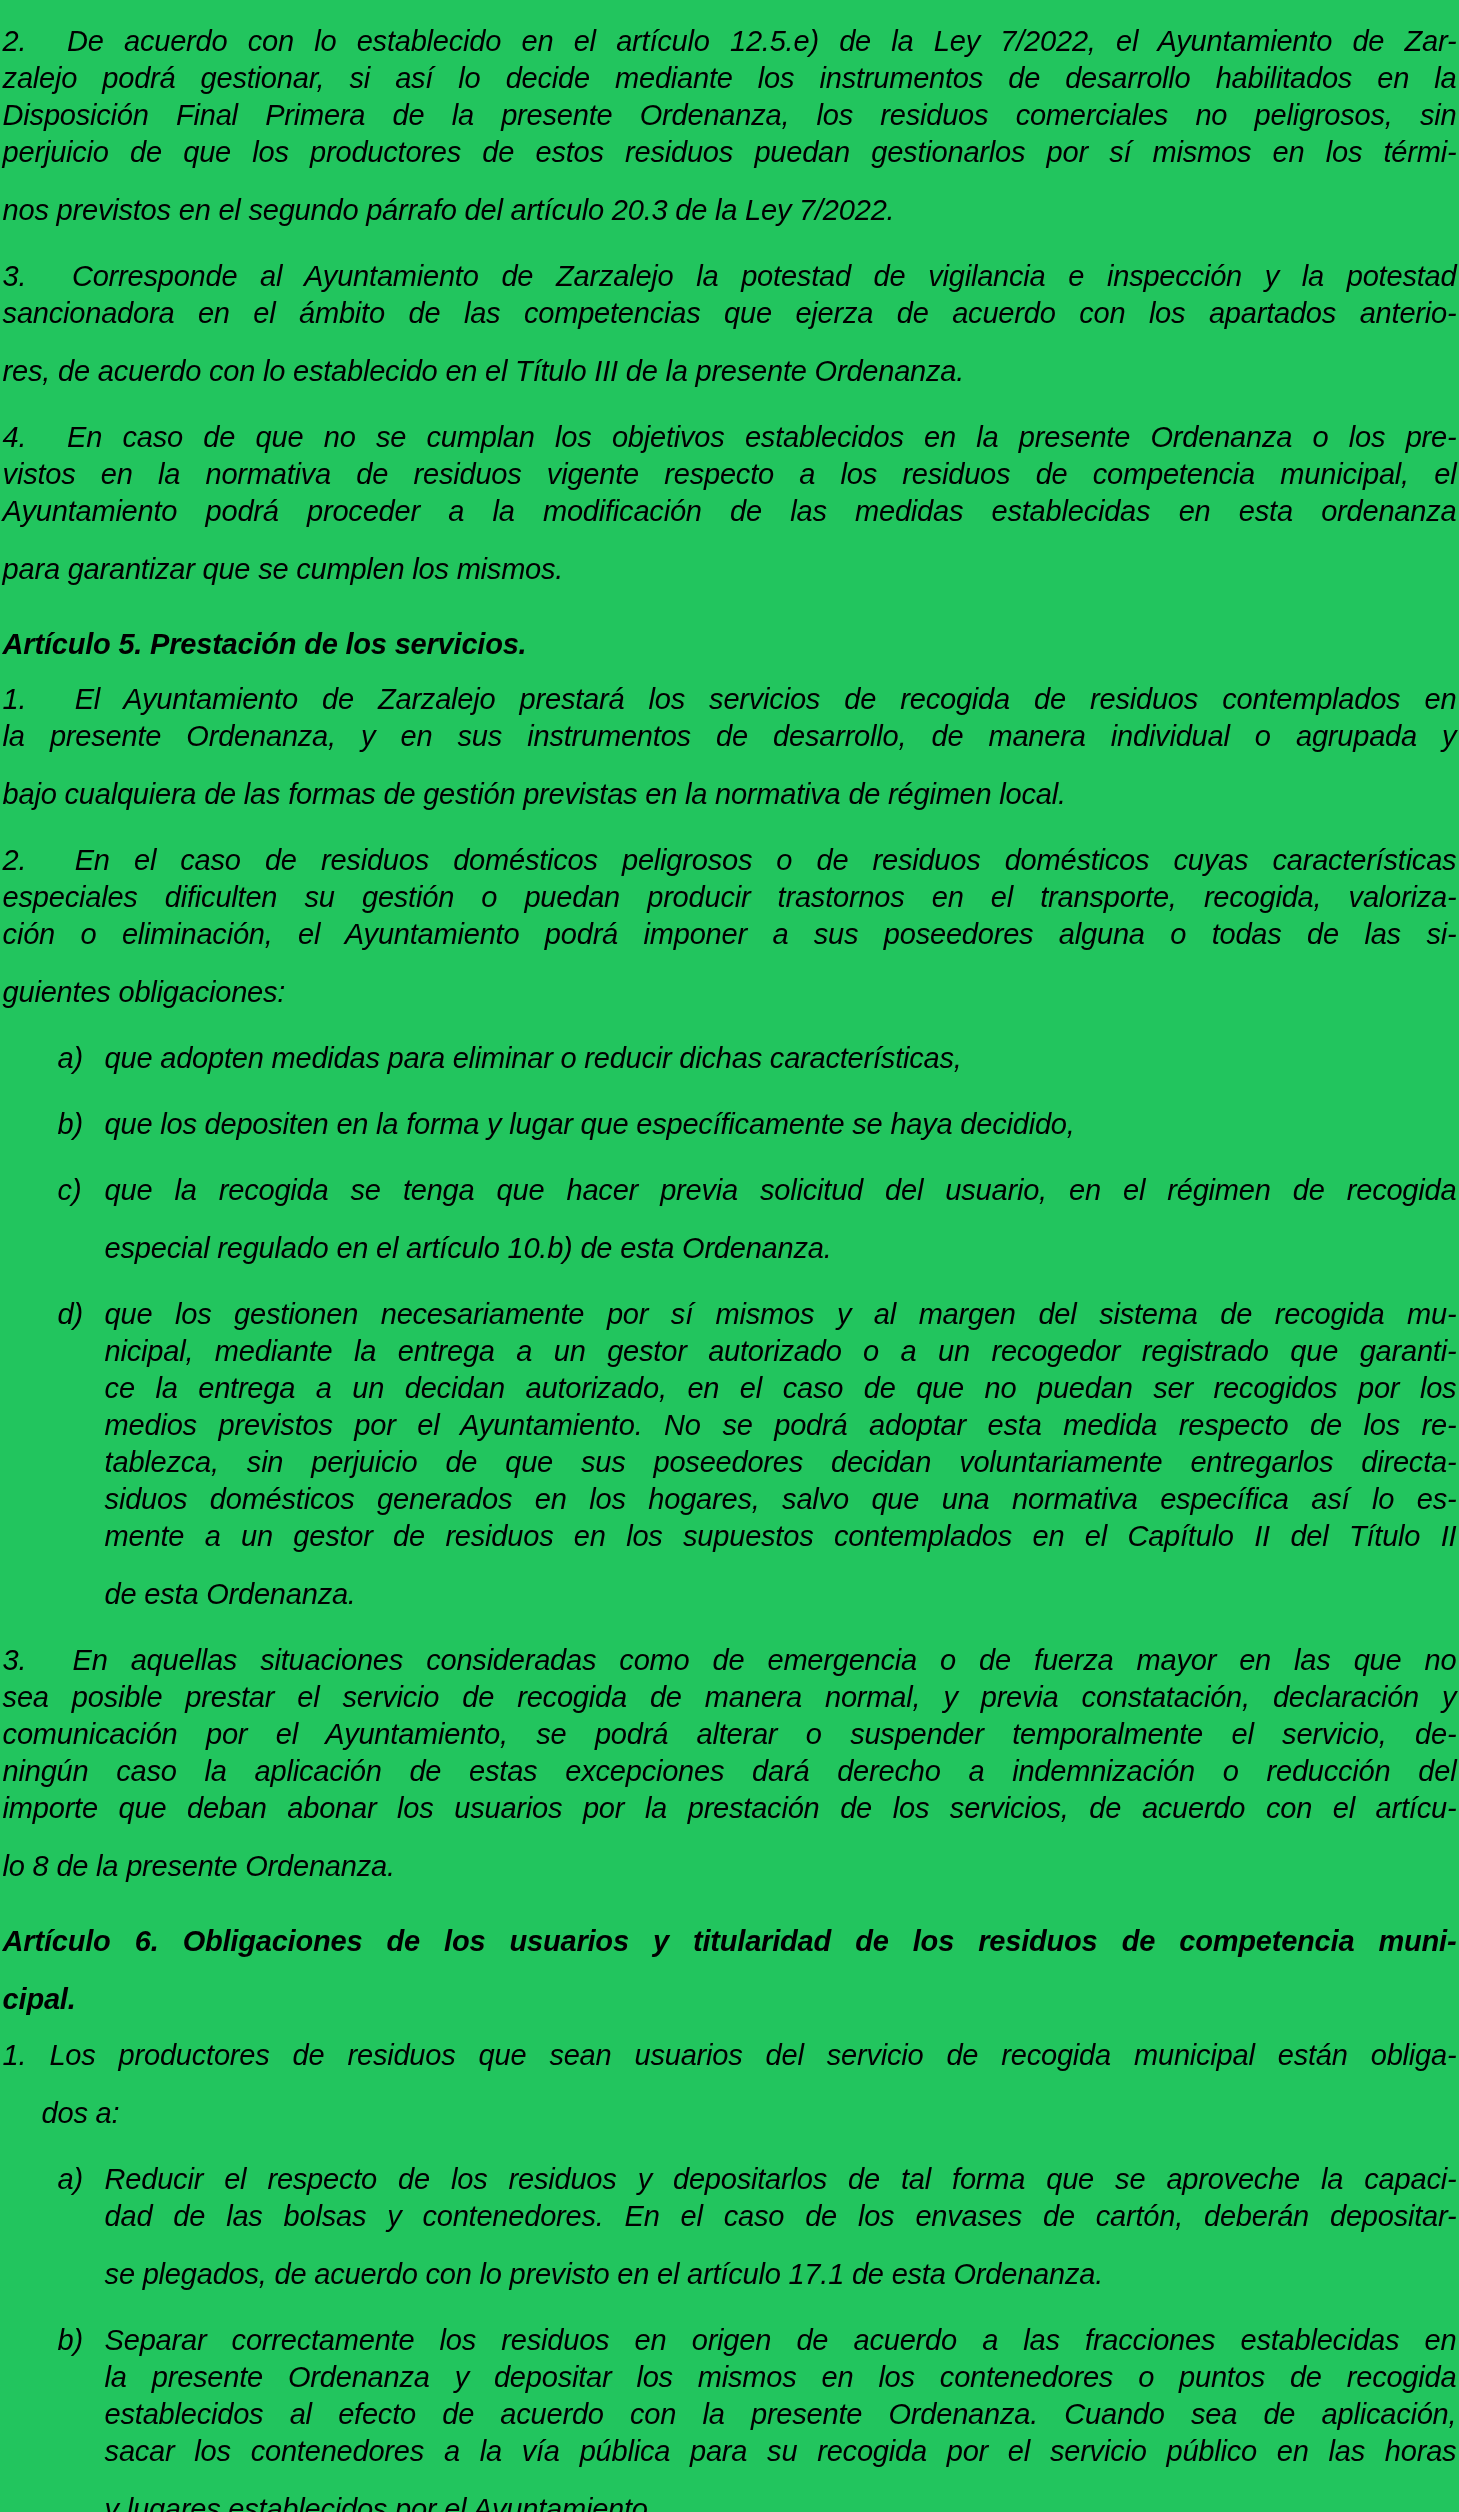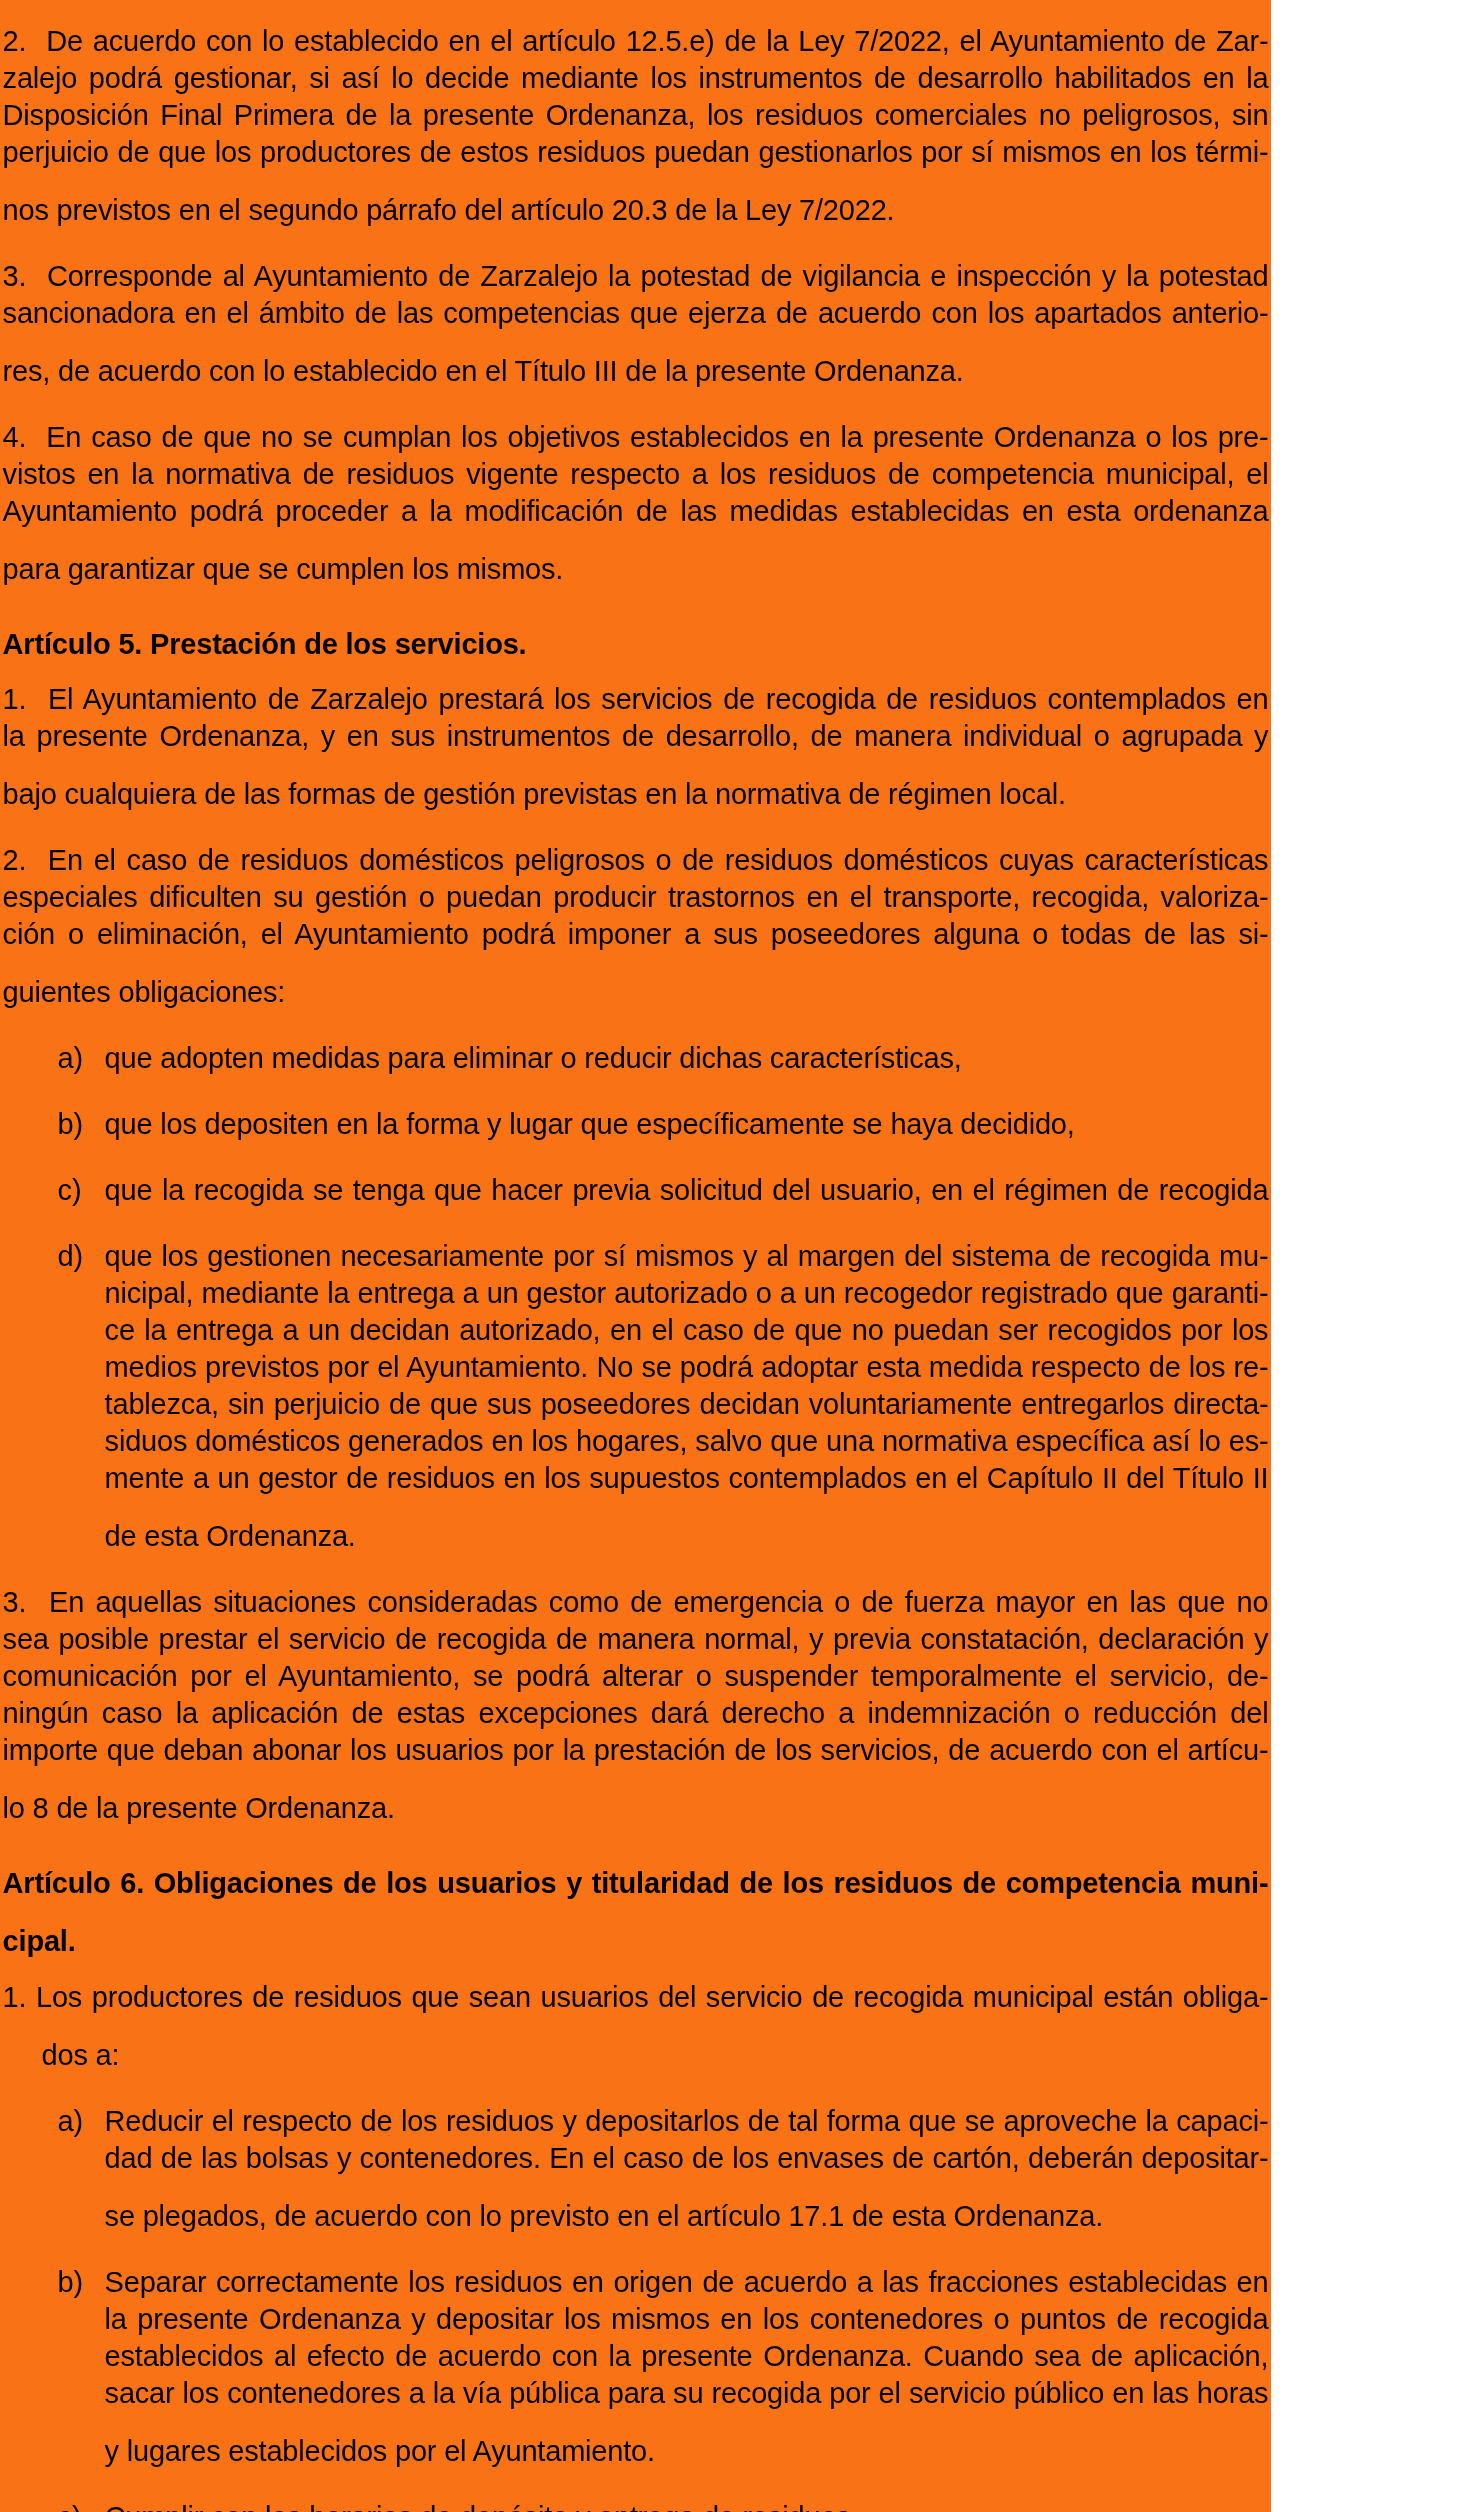--- a/index.html
+++ b/index.html
@@ -3,25 +3,26 @@
 <meta charset="utf-8">
 <style>
   * { margin: 0; padding: 0; box-sizing: border-box; }
   html, body { background: #ffffff; }
   body {
     width: 1459px;
     font-family: "Liberation Sans", sans-serif;
     color: #000000;
   }
   .page {
-    width: 1271px;
+    width: 1459px;
     height: 2512px;
     padding: 23px 2.6px 0 2.6px;
     overflow: hidden;
-    background: #f97316;
+    background: #22c55e;
+    font-style: italic;
   }
   .block {
     font-size: 29px;
     line-height: 37px;
     letter-spacing: -0.2px;
     margin-bottom: 29px;
   }
   .heading {
     font-weight: bold;
     margin-top: 38px;
@@ -90,20 +91,21 @@
       <span class="marker">a)</span>
       <div class="line last">que adopten medidas para eliminar o reducir dichas características,</div>
     </div>
     <div class="block list-item">
       <span class="marker">b)</span>
       <div class="line last">que los depositen en la forma y lugar que específicamente se haya decidido,</div>
     </div>
     <div class="block list-item">
       <span class="marker">c)</span>
       <div class="line">que la recogida se tenga que hacer previa solicitud del usuario, en el régimen de recogida</div>
+      <div class="line last">especial regulado en el artículo 10.b) de esta Ordenanza.</div>
     </div>
     <div class="block list-item">
       <span class="marker">d)</span>
       <div class="line">que los gestionen necesariamente por sí mismos y al margen del sistema de recogida mu-</div>
       <div class="line">nicipal, mediante la entrega a un gestor autorizado o a un recogedor registrado que garanti-</div>
       <div class="line">ce la entrega a un decidan autorizado, en el caso de que no puedan ser recogidos por los</div>
       <div class="line">medios previstos por el Ayuntamiento. No se podrá adoptar esta medida respecto de los re-</div>
       <div class="line">tablezca, sin perjuicio de que sus poseedores decidan voluntariamente entregarlos directa-</div>
       <div class="line">siduos domésticos generados en los hogares, salvo que una normativa específica así lo es-</div>
       <div class="line">mente a un gestor de residuos en los supuestos contemplados en el Capítulo II del Título II</div>

